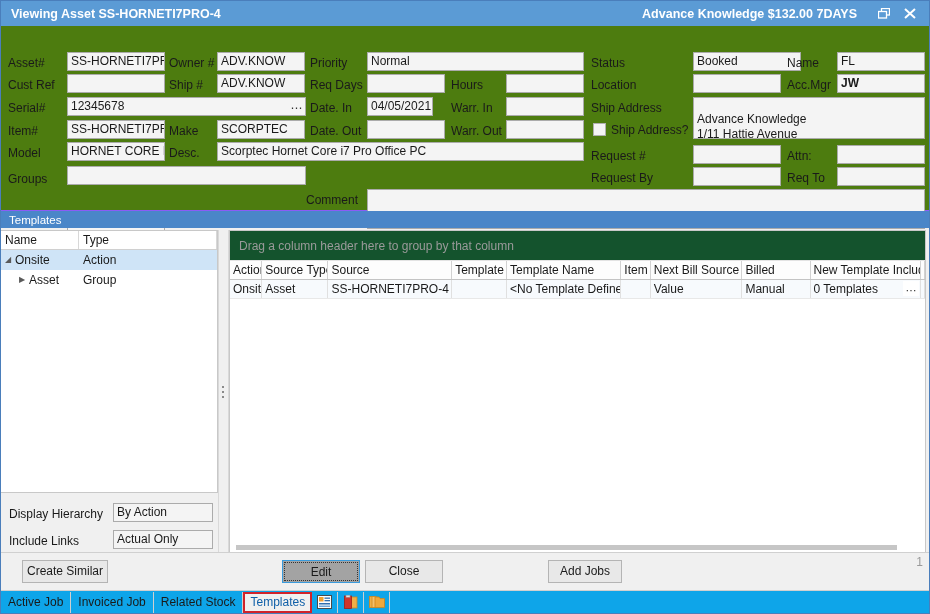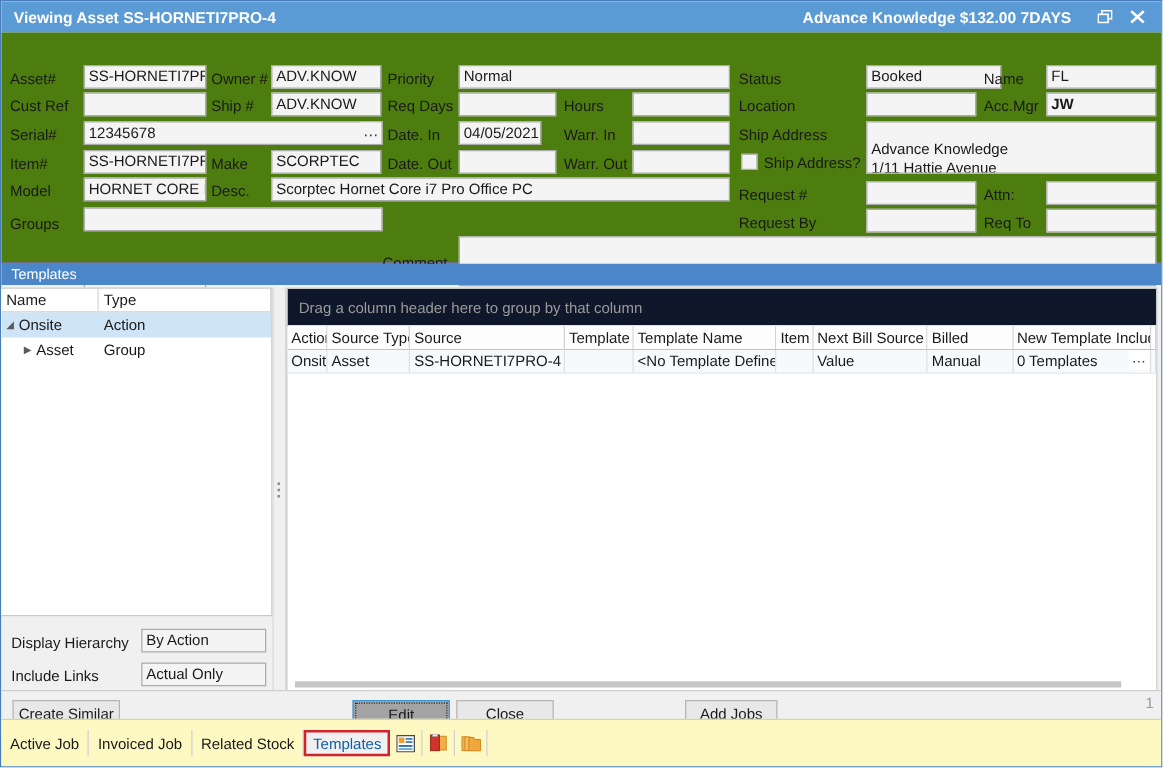--- a/index.html
+++ b/index.html
@@ -207,21 +207,21 @@
   .grid-box {
     flex: 1;
     position: relative;
     background: #ffffff;
     border: 1px solid #c8c8c8;
     margin-right: 3px;
     overflow: hidden;
   }
   .group-panel {
     height: 30px;
-    background: #0f172a;
+    background: #14532d;
     border-bottom: 1px solid #e3e3e3;
     color: #9a9a9a;
     font-size: 12px;
     padding: 8px 0 0 9px;
   }
   .grid-hdr {
     display: flex;
     height: 19px;
     background: #ffffff;
     border-bottom: 1px solid #c4c4c4;
@@ -311,22 +311,22 @@
     position: absolute;
     right: 6px; top: 2px;
     font-size: 12px;
     color: #9a9a9a;
   }
 
   
   .tabbar {
     position: absolute;
     left: 0; right: 0; bottom: 0;
-    height: 38px;
-    background: #fef9c3;
+    height: 23px;
+    background: #0ea5e9;
     border-top: 1px solid #d0d0d0;
     display: flex;
     align-items: center;
   }
   .tab {
     height: 21px;
     padding: 0 7px;
     display: flex; align-items: center;
     font-size: 12px;
     color: #1a1a1a;
@@ -399,21 +399,21 @@
     <div class="fld" style="left:216px; top:94px; width:88px;">SCORPTEC</div>
     <div class="fld" style="left:216px; top:116px; width:367px;">Scorptec Hornet Core i7 Pro Office PC</div>
 
     <div class="fld-label" style="left:309px; top:30px;">Priority</div>
     <div class="fld-label" style="left:309px; top:52px;">Req Days</div>
     <div class="fld-label" style="left:309px; top:75px;">Date. In</div>
     <div class="fld-label" style="left:309px; top:98px;">Date. Out</div>
     <div class="fld-label" style="left:450px; top:52px;">Hours</div>
     <div class="fld-label" style="left:450px; top:75px;">Warr. In</div>
     <div class="fld-label" style="left:450px; top:98px;">Warr. Out</div>
-    <div class="fld-label" style="left:305px; top:177px;">Comment</div>
+    <div class="fld-label" style="left:305px; top:167px;">Comment</div>
 
     <div class="fld" style="left:366px; top:26px; width:217px;">Normal</div>
     <div class="fld" style="left:366px; top:48px; width:78px;"></div>
     <div class="fld" style="left:366px; top:71px; width:66px;">04/05/2021</div>
     <div class="fld" style="left:366px; top:94px; width:78px;"></div>
     <div class="fld" style="left:505px; top:48px; width:78px;"></div>
     <div class="fld" style="left:505px; top:71px; width:78px;"></div>
     <div class="fld" style="left:505px; top:94px; width:78px;"></div>
     <div class="fld multiline" style="left:366px; top:163px; width:558px; height:40px;"></div>
 
@@ -520,21 +520,21 @@
         <div style="flex:1">N</div>
       </div>
 
       <div class="hscroll">
         <div class="thumb"></div>
       </div>
     </div>
   </div>
 
   <div class="btnbar">
-    <div class="btn" style="left:9px;  top:7px; width:86px;">Create Similar</div>
+    <div class="btn" style="left:21px;  top:7px; width:86px;">Create Similar</div>
     <div class="btn focused" style="left:281px; top:7px; width:78px;">
       <span class="inner">Edit</span>
     </div>
     <div class="btn" style="left:364px; top:7px; width:78px;">Close</div>
     <div class="btn" style="left:547px; top:7px; width:74px;">Add Jobs</div>
     <div class="counter">1</div>
   </div>
 
   <div class="tabbar">
     <div class="tab">Active Job</div>

